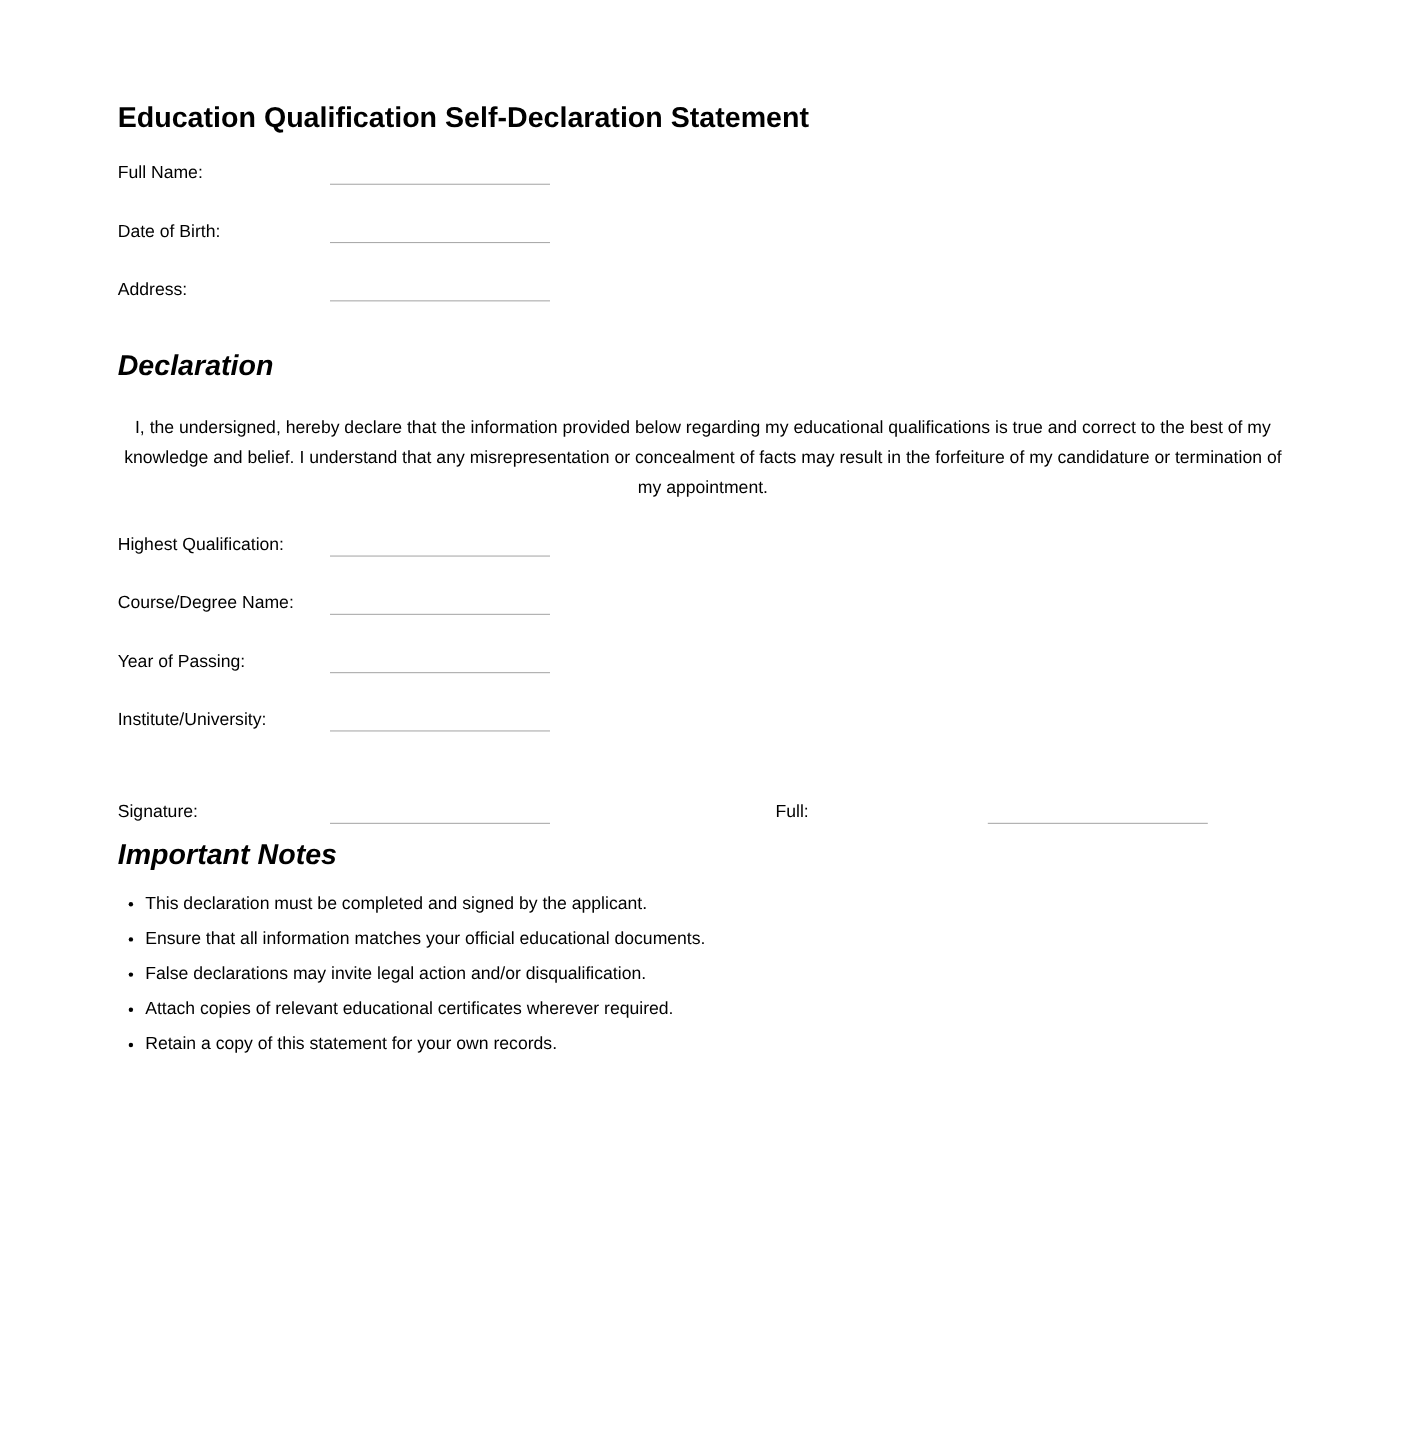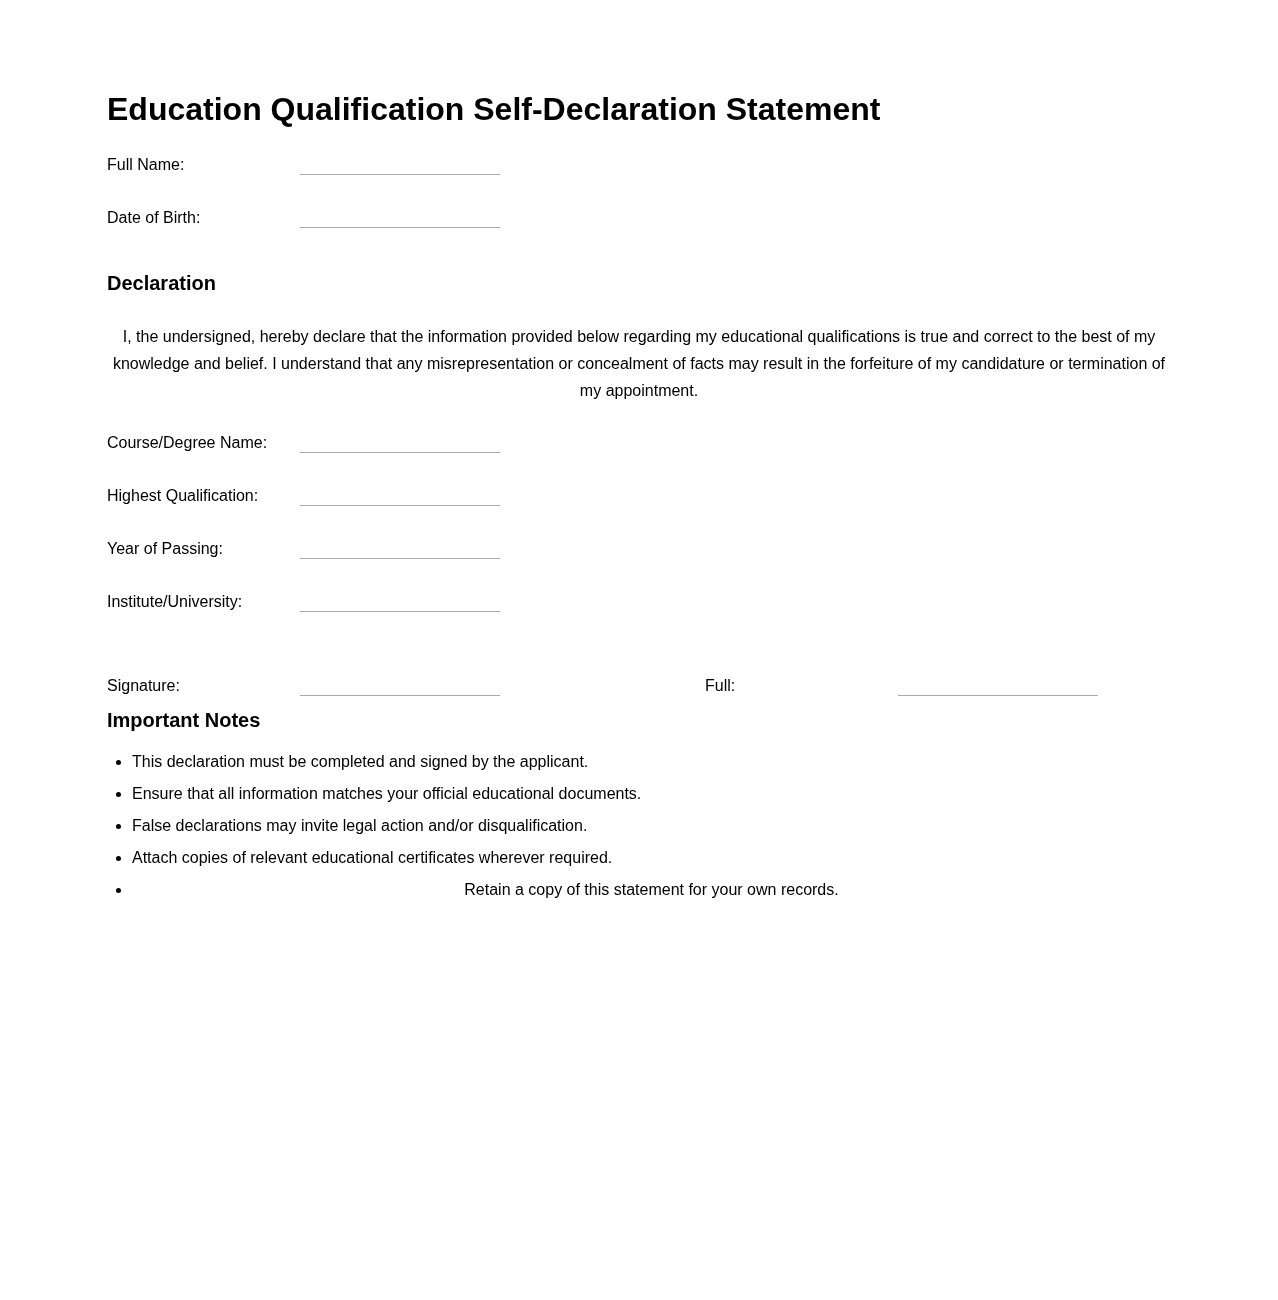--- a/index.html
+++ b/index.html
@@ -15,21 +15,21 @@
     font-family: "Liberation Sans", sans-serif;
     font-size: 16px;
   }
   .page {
     width: 1064px;
     margin: 0 auto;
     padding: 92px 0 80px 0;
     min-height: 1300px;
   }
   h1.doc-title {
-    font-size: 32px;
+    font-size: 26px;
     font-weight: bold;
     line-height: 1.12;
     margin: 0 0 23px 0;
   }
   .field-row {
     display: flex;
     align-items: flex-start;
   }
   .field-group .field-row { margin-bottom: 29px; align-items: flex-end; }
   .field-group .field-row:last-child { margin-bottom: 0; }
@@ -47,24 +47,25 @@
     border: none;
     border-bottom: 1px solid var(--line-color);
     background: transparent;
     outline: none;
     font: inherit;
     color: inherit;
     padding: 0 2px;
     border-radius: 0;
   }
   h2.section-heading {
-    font-size: 20px;
+    font-size: 26px;
     font-weight: bold;
     line-height: 1.15;
     margin: 0 0 28px 0;
+    font-style: italic;
   }
   p.declaration-text {
     margin: 0 0 25px 0;
     line-height: 27px;
     text-align: center;
   }
   .sig-row {
     display: flex;
     align-items: flex-end;
     margin-bottom: 13px;
@@ -75,51 +76,55 @@
   }
   h2.notes-heading { margin: 0 0 20px 0; }
   ul.notes-list {
     margin: 0;
     padding: 0 0 0 25px;
   }
   ul.notes-list li {
     line-height: 20px;
     margin-bottom: 12px;
   }
-  ul.notes-list li:last-child { margin-bottom: 0; text-align: center; }
+  ul.notes-list li:last-child { margin-bottom: 0; }
 </style>
 </head>
 <body>
 
 <div class="page">
 
   <h1 class="doc-title">Education Qualification Self-Declaration Statement</h1>
 
   <div class="field-group group-personal">
     <div class="field-row">
       <div class="field-label">Full Name:</div>
       <input class="write-line" type="text" value="" style="">
     </div>
     <div class="field-row">
       <div class="field-label">Date of Birth:</div>
       <input class="write-line" type="text" value="" style="">
     </div>
+    <div class="field-row">
+      <div class="field-label">Address:</div>
+      <input class="write-line" type="text" value="" style="">
+    </div>
   </div>
 
   <h2 class="section-heading">Declaration</h2>
 
   <p class="declaration-text">I, the undersigned, hereby declare that the information provided below regarding my educational qualifications is true and correct to the best of my knowledge and belief. I understand that any misrepresentation or concealment of facts may result in the forfeiture of my candidature or termination of my appointment.</p>
 
   <div class="field-group group-qualification">
     <div class="field-row">
-      <div class="field-label">Course/Degree Name:</div>
+      <div class="field-label">Highest Qualification:</div>
       <input class="write-line" type="text" value="" style="">
     </div>
     <div class="field-row">
-      <div class="field-label">Highest Qualification:</div>
+      <div class="field-label">Course/Degree Name:</div>
       <input class="write-line" type="text" value="" style="">
     </div>
     <div class="field-row">
       <div class="field-label">Year of Passing:</div>
       <input class="write-line" type="text" value="" style="">
     </div>
     <div class="field-row">
       <div class="field-label">Institute/University:</div>
       <input class="write-line" type="text" value="" style="">
     </div>

